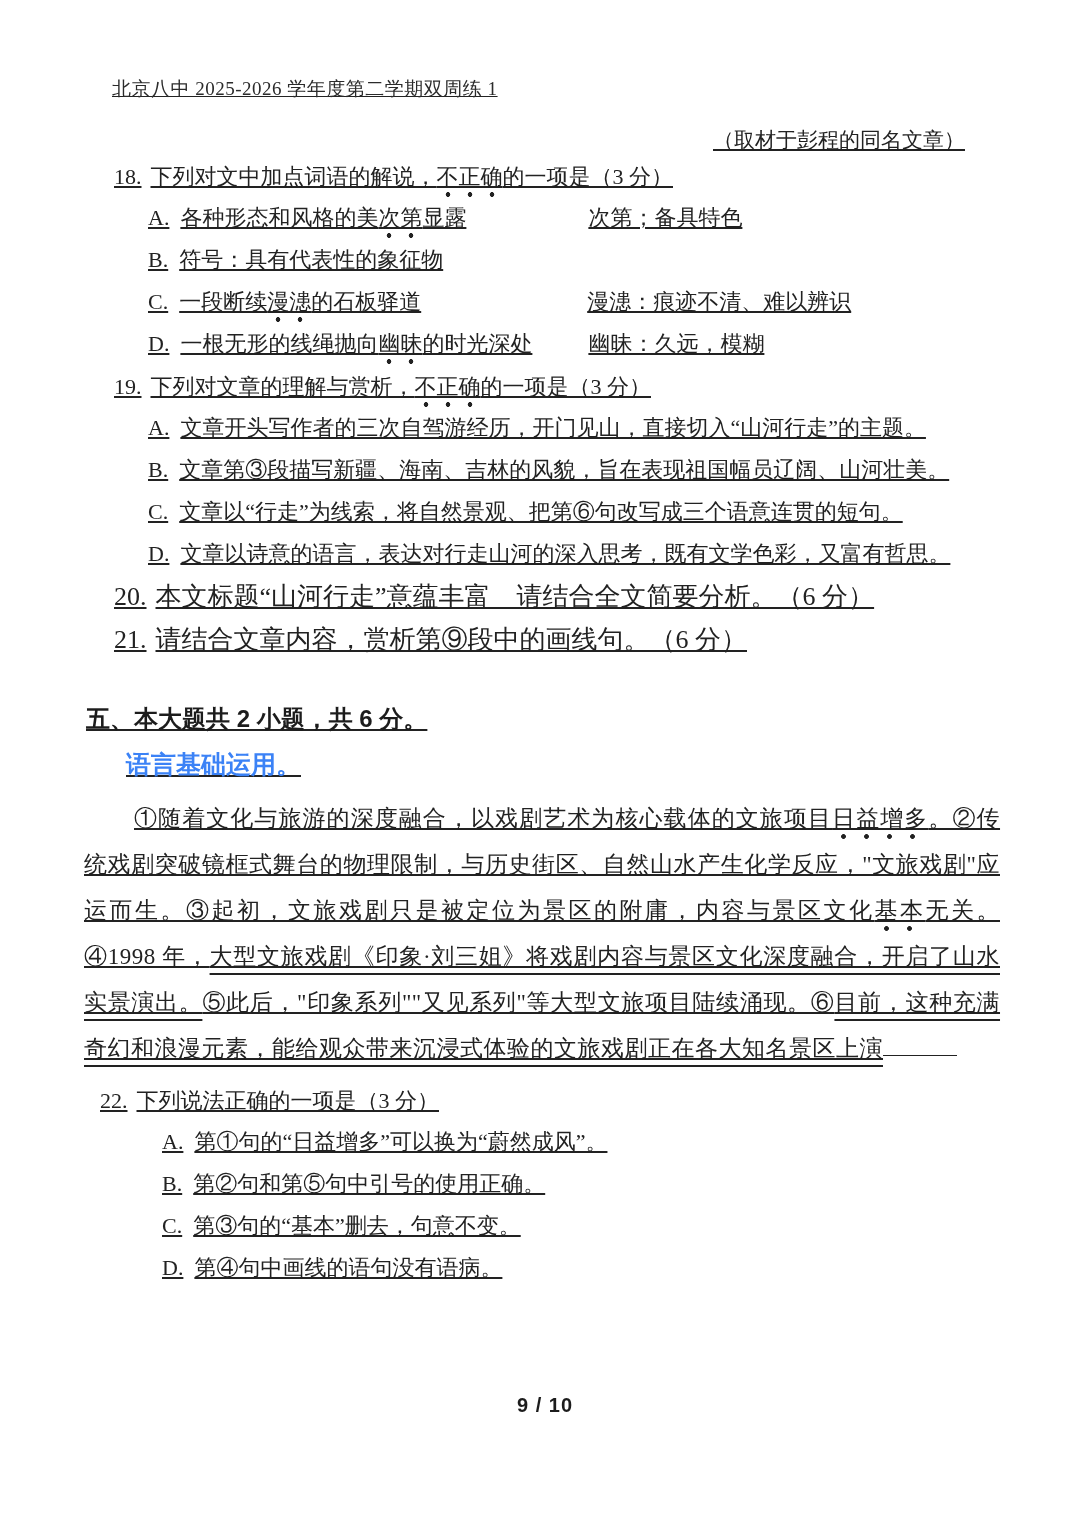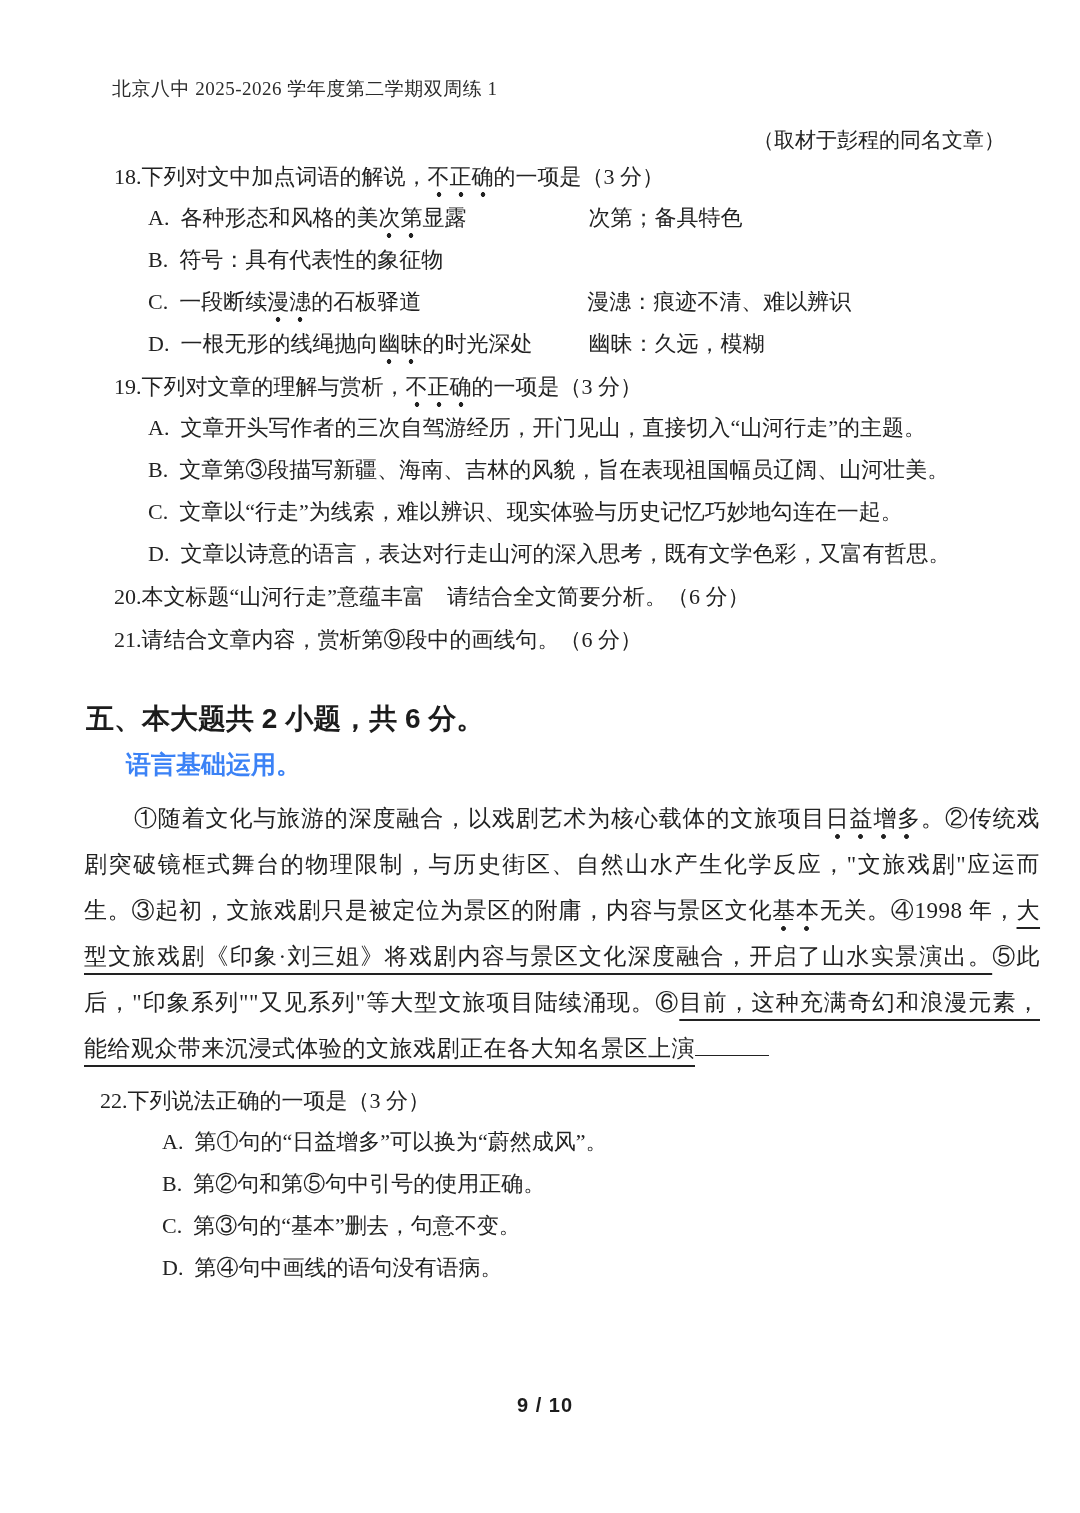--- a/index.html
+++ b/index.html
@@ -1,41 +1,41 @@
 <!DOCTYPE html>
 <html><head>
 <meta charset="utf-8">
 <style>
   html,body { margin:0; padding:0; background:#ffffff; }
   body {
     width:1080px; height:1513px; overflow:hidden;
     color:#222; font-family:"Liberation Serif","DejaVu Serif",serif;
   }
   .page { position:relative; box-sizing:border-box; width:1080px; height:1513px;
-          padding:76px 40px 0 100px; background:#fff; }
+          padding:76px 80px 0 100px; background:#fff;text-decoration:underline; }
 
   .doc-header { font-size:19px; margin-left:12px; letter-spacing:.5px; color:#2b2b2b; }
   .attribution { font-size:21px; text-align:right; margin:24px 35px 0 0; }
 
   .stem { font-size:22px; line-height:30px; margin-left:14px; margin-top:8px; }
-  .qnum { }
+  .qnum { margin-right:9px; }
 
   .opts { margin-left:48px; margin-top:12px; }
   .opt-row { display:flex; font-size:22px; line-height:28px; margin-bottom:14px; }
   .opt-label { flex:0 0 auto; margin-right:11px; }
   .opt18-col1 { flex:0 0 auto; width:408px; }
   .opt18-col2 { flex:0 0 auto;text-align:right; }
   .opt-text { flex:1; }
 
-  .qline { font-size:22px; line-height:30px; margin-left:14px; }
+  .qline { font-size:26px; line-height:30px; margin-left:14px; }
   .q20 { margin-top:4px; }
   .q21 { margin-top:13px; }
 
   .sec-heading { font-family:"Liberation Sans","DejaVu Sans",sans-serif;
-                 font-weight:700; font-size:28px; line-height:32px;
+                 font-weight:700; font-size:24px; line-height:32px;
                  margin:48px 0 0 -14px; color:#1c1c1c; }
   .sec-subheading { font-family:"Liberation Sans","DejaVu Sans",sans-serif;
                     font-weight:700; font-size:25px; line-height:28px;
                     margin:15px 0 0 26px; color:#3b82f6; }
 
   .passage { font-size:23px; line-height:46px; text-align:justify;
              margin:18px 0 0 -16px; text-indent:50px; letter-spacing:.5px; }
 
   
   .em-dot, .run-dot {
@@ -105,21 +105,21 @@
     <div class="opt-row">
       <span class="opt-label">A.</span>
       <span class="opt-text">文章开头写作者的三次自驾游经历，开门见山，直接切入“山河行走”的主题。</span>
     </div>
     <div class="opt-row">
       <span class="opt-label">B.</span>
       <span class="opt-text">文章第③段描写新疆、海南、吉林的风貌，旨在表现祖国幅员辽阔、山河壮美。</span>
     </div>
     <div class="opt-row">
       <span class="opt-label">C.</span>
-      <span class="opt-text">文章以“行走”为线索，难以辨识、现实体验与历史记忆巧妙地勾连在一起。</span>
+      <span class="opt-text">文章以“行走”为线索，将自然景观、把第⑥句改写成三个语意连贯的短句。</span>
     </div>
     <div class="opt-row">
       <span class="opt-label">D.</span>
       <span class="opt-text">文章以诗意的语言，表达对行走山河的深入思考，既有文学色彩，又富有哲思。</span>
     </div>
   </div>
 
   <div class="qline q20">
     <span class="qnum">20.</span><span>本文标题“山河行走”意蕴丰富　请结合全文简要分析。（6 分）</span>
   </div>

